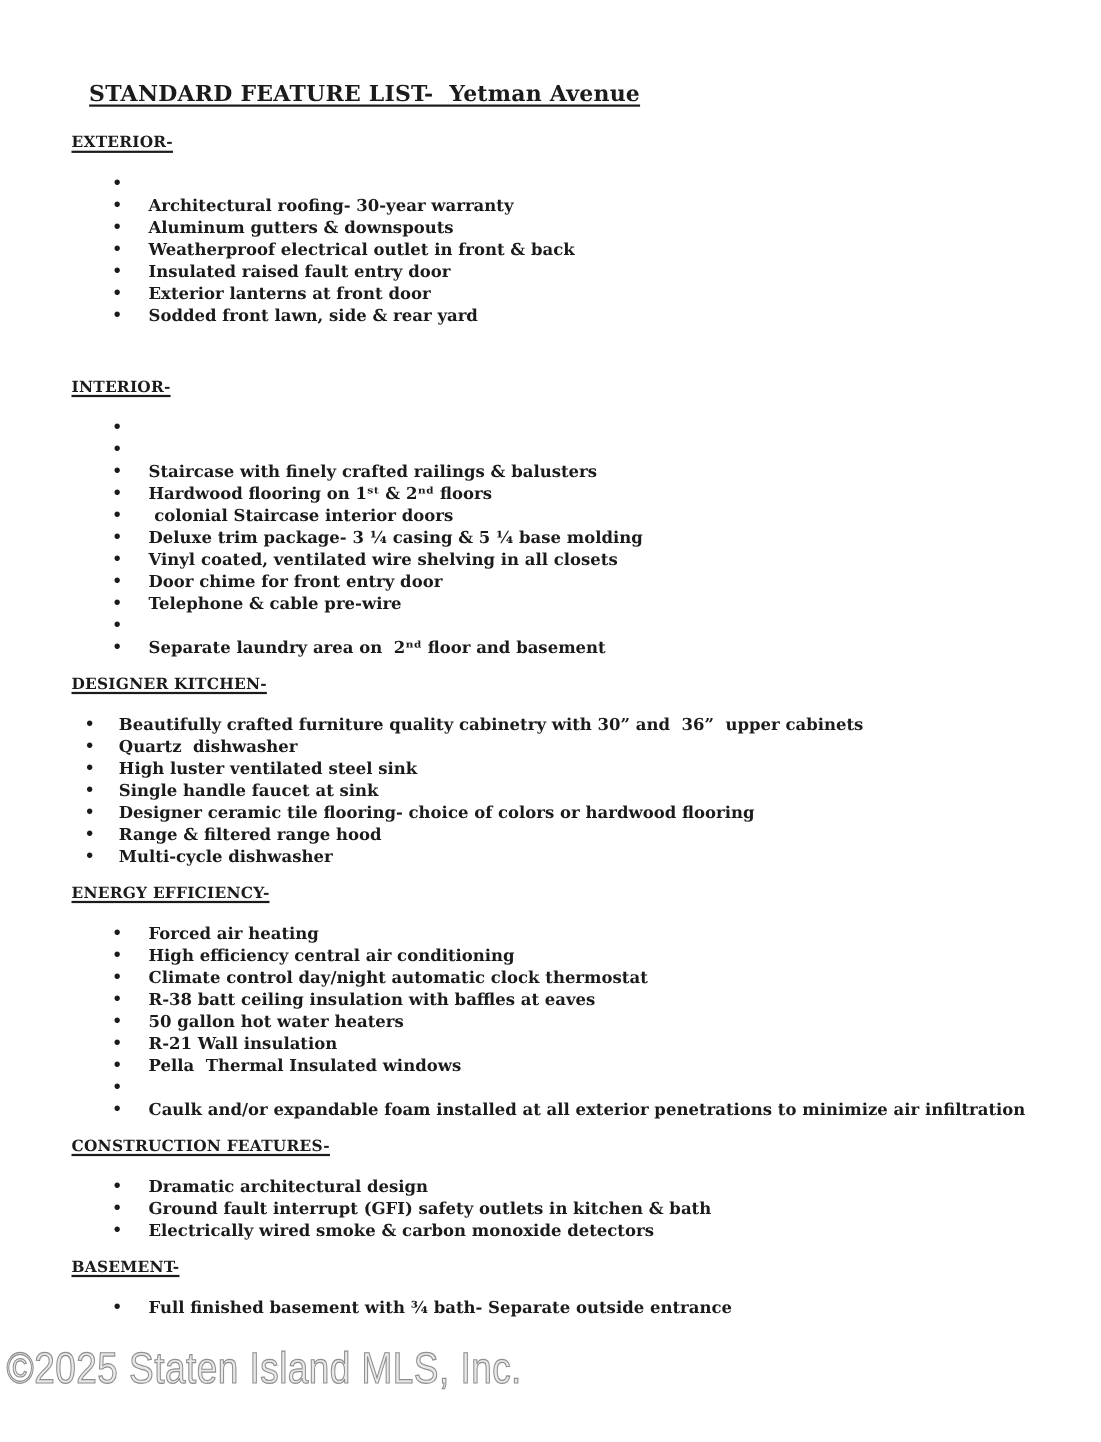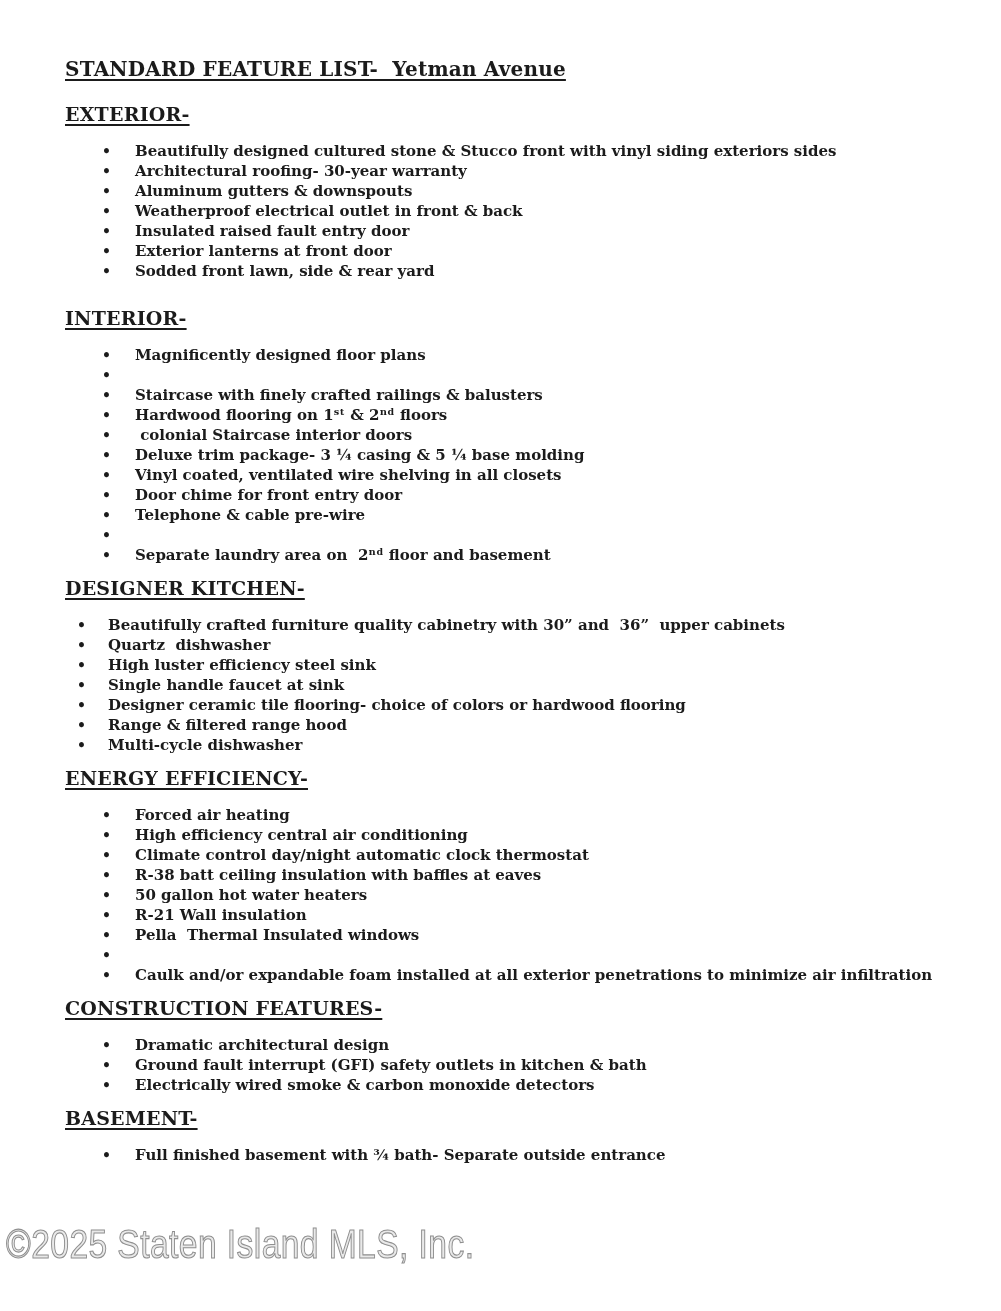--- a/index.html
+++ b/index.html
@@ -13,32 +13,32 @@
     color: #1b1b1b;
     -webkit-font-smoothing: antialiased;
   }
   .page {
     padding: 56px 40px 0 65px;
   }
   .doc-title {
     font-size: 20px;
     line-height: 26px;
     font-weight: bold;
-    margin: 0;
+    margin: 16px;
     text-decoration: underline;
     text-decoration-thickness: 2px;
     text-underline-offset: 3px;
     white-space: pre-wrap;
     letter-spacing: 0.2px;
   }
   .feature-section { margin-top: 14px; }
   .feature-section:first-child { margin-top: 23px; }   
-  .feature-section:nth-child(2) { margin-top: 28px; }  
+  .feature-section:nth-child(2) { margin-top: 46px; }  
   .section-heading {
-    font-size: 19px;
+    font-size: 14px;
     line-height: 19px;
     font-weight: bold;
     margin: 0;
     text-decoration: underline;
     text-decoration-thickness: 1.5px;
     text-underline-offset: 3px;
     letter-spacing: 0.2px;
   }
   .bullet-list {
     margin: 17px 0 0 0;
@@ -80,21 +80,20 @@
 
 <div class="page">
   <h1 class="doc-title">STANDARD FEATURE LIST-  Yetman Avenue</h1>
 
   <div id="sections-container">
       <section class="feature-section">
         <h2 class="section-heading">EXTERIOR-</h2>
         <ul class="bullet-list">
           <li class="list-item">
             <span class="bullet">•</span>
-            <span class="item-text">Beautifully designed cultured stone &amp; Stucco front with vinyl siding exteriors sides</span>
           </li>
           <li class="list-item">
             <span class="bullet">•</span>
             <span class="item-text">Architectural roofing- 30-year warranty</span>
           </li>
           <li class="list-item">
             <span class="bullet">•</span>
             <span class="item-text">Aluminum gutters &amp; downspouts</span>
           </li>
           <li class="list-item">
@@ -113,21 +112,20 @@
             <span class="bullet">•</span>
             <span class="item-text">Sodded front lawn, side &amp; rear yard</span>
           </li>
         </ul>
       </section>
       <section class="feature-section">
         <h2 class="section-heading">INTERIOR-</h2>
         <ul class="bullet-list">
           <li class="list-item">
             <span class="bullet">•</span>
-            <span class="item-text">Magnificently designed floor plans</span>
           </li>
           <li class="list-item">
             <span class="bullet">•</span>
           </li>
           <li class="list-item">
             <span class="bullet">•</span>
             <span class="item-text">Staircase with finely crafted railings &amp; balusters</span>
           </li>
           <li class="list-item">
             <span class="bullet">•</span>
@@ -168,21 +166,21 @@
           <li class="list-item">
             <span class="bullet">•</span>
             <span class="item-text">Beautifully crafted furniture quality cabinetry with 30” and  36”  upper cabinets</span>
           </li>
           <li class="list-item">
             <span class="bullet">•</span>
             <span class="item-text">Quartz  dishwasher</span>
           </li>
           <li class="list-item">
             <span class="bullet">•</span>
-            <span class="item-text">High luster efficiency steel sink</span>
+            <span class="item-text">High luster ventilated steel sink</span>
           </li>
           <li class="list-item">
             <span class="bullet">•</span>
             <span class="item-text">Single handle faucet at sink</span>
           </li>
           <li class="list-item">
             <span class="bullet">•</span>
             <span class="item-text">Designer ceramic tile flooring- choice of colors or hardwood flooring</span>
           </li>
           <li class="list-item">

